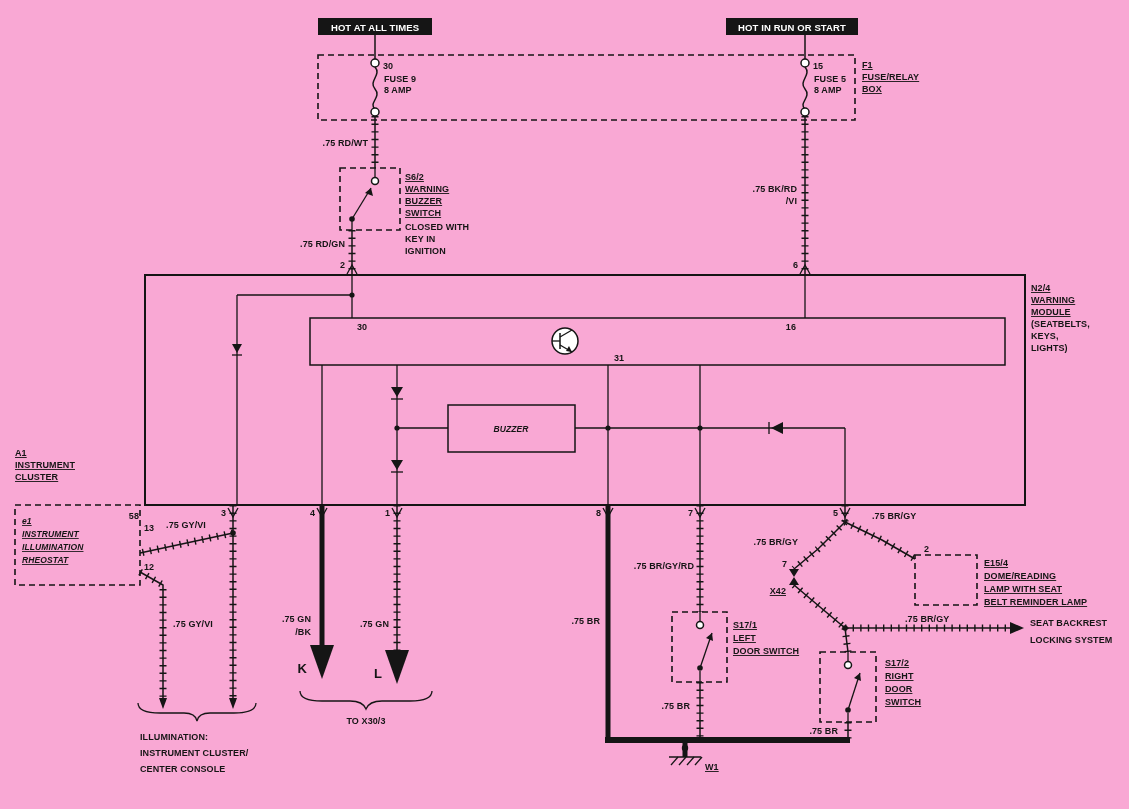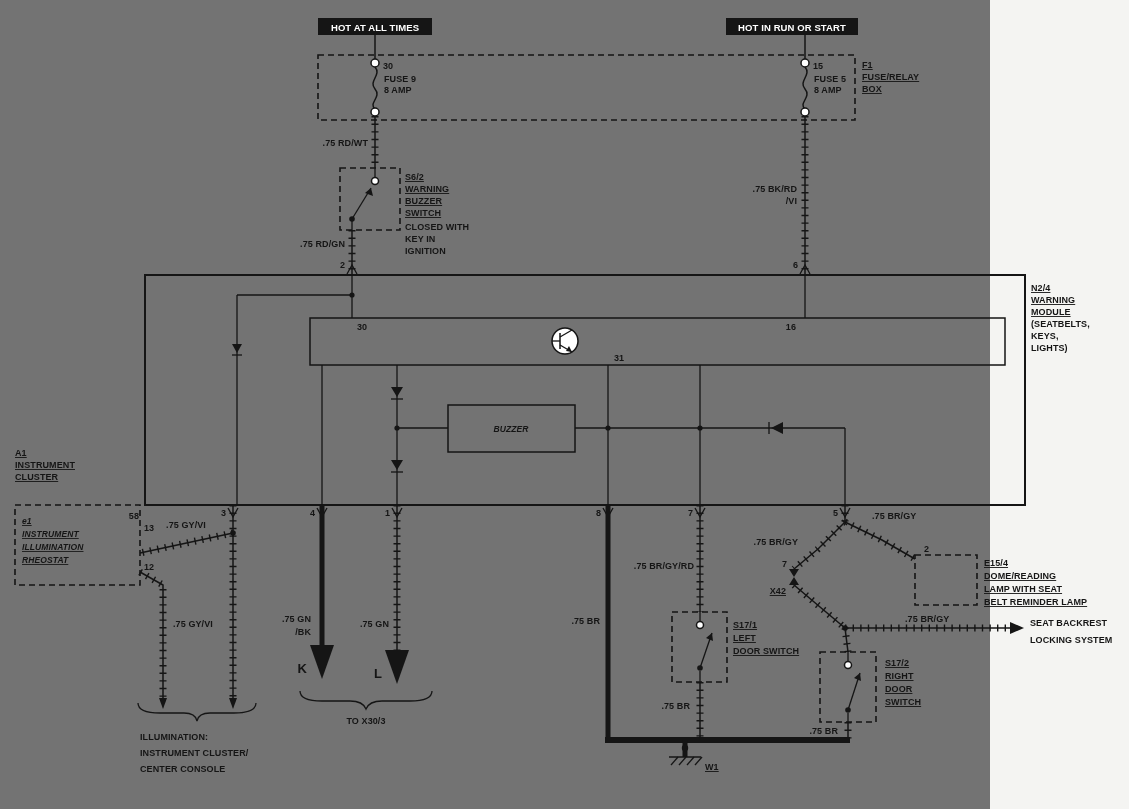--- a/index.html
+++ b/index.html
@@ -1,16 +1,16 @@
 <!DOCTYPE html>
 <html><head>
 <meta charset="utf-8">
 <style>
   html,body{margin:0;padding:0;background:#f4f4f2;}
-  .page{position:relative;width:990px;height:809px;background:#737373;text-decoration:underline;}
+  .page{position:relative;width:1129px;height:809px;background:#f9a8d4;text-decoration:underline;}
   svg{font-family:"Liberation Sans", sans-serif;}
   text{fill:#151515;font-size:9px;font-weight:700;letter-spacing:.1px;}
   .ctr{text-anchor:middle}
   .end{text-anchor:end}
   .white{fill:#ffffff;font-size:9.5px}
   .u{text-decoration:underline}
   .it{font-style:italic}
   .f13{font-size:13px}
   .f8{font-size:8.5px}
   .solid{stroke:#151515;stroke-width:1.5;fill:none}

